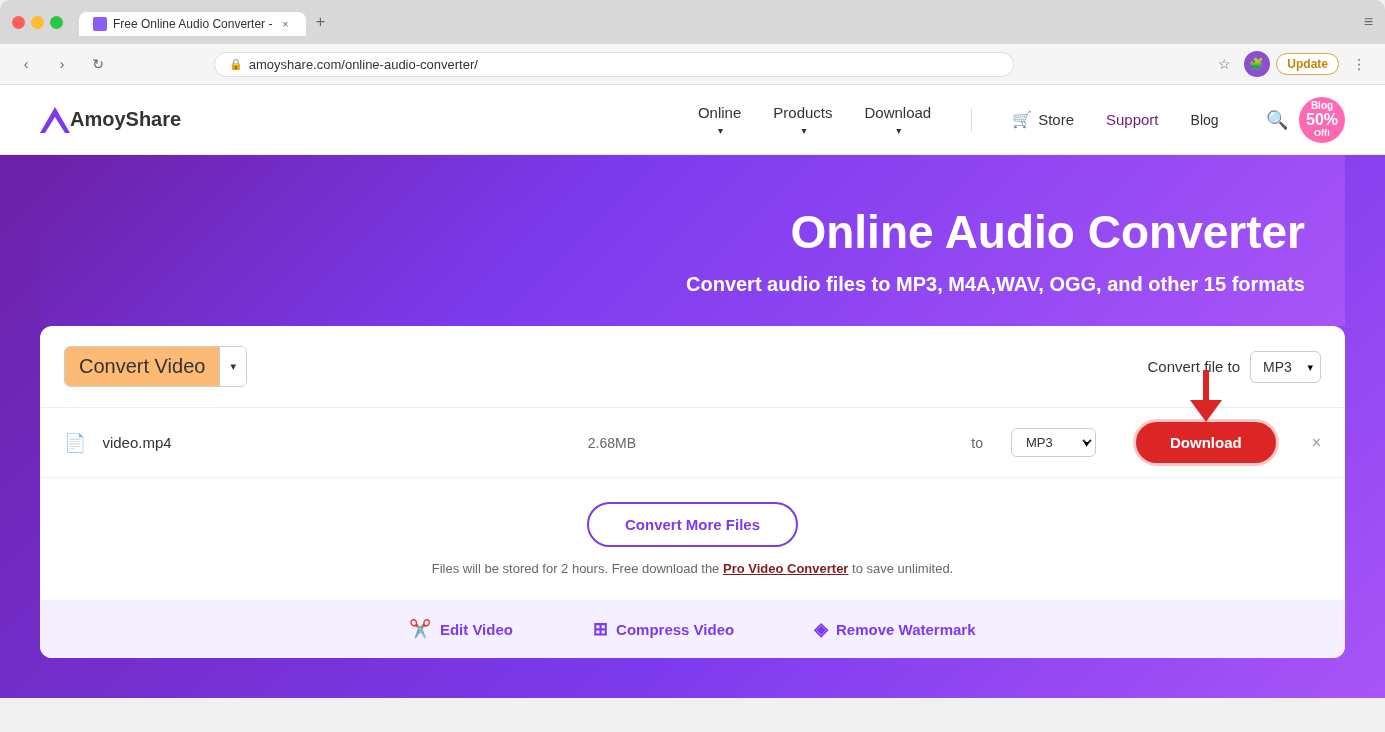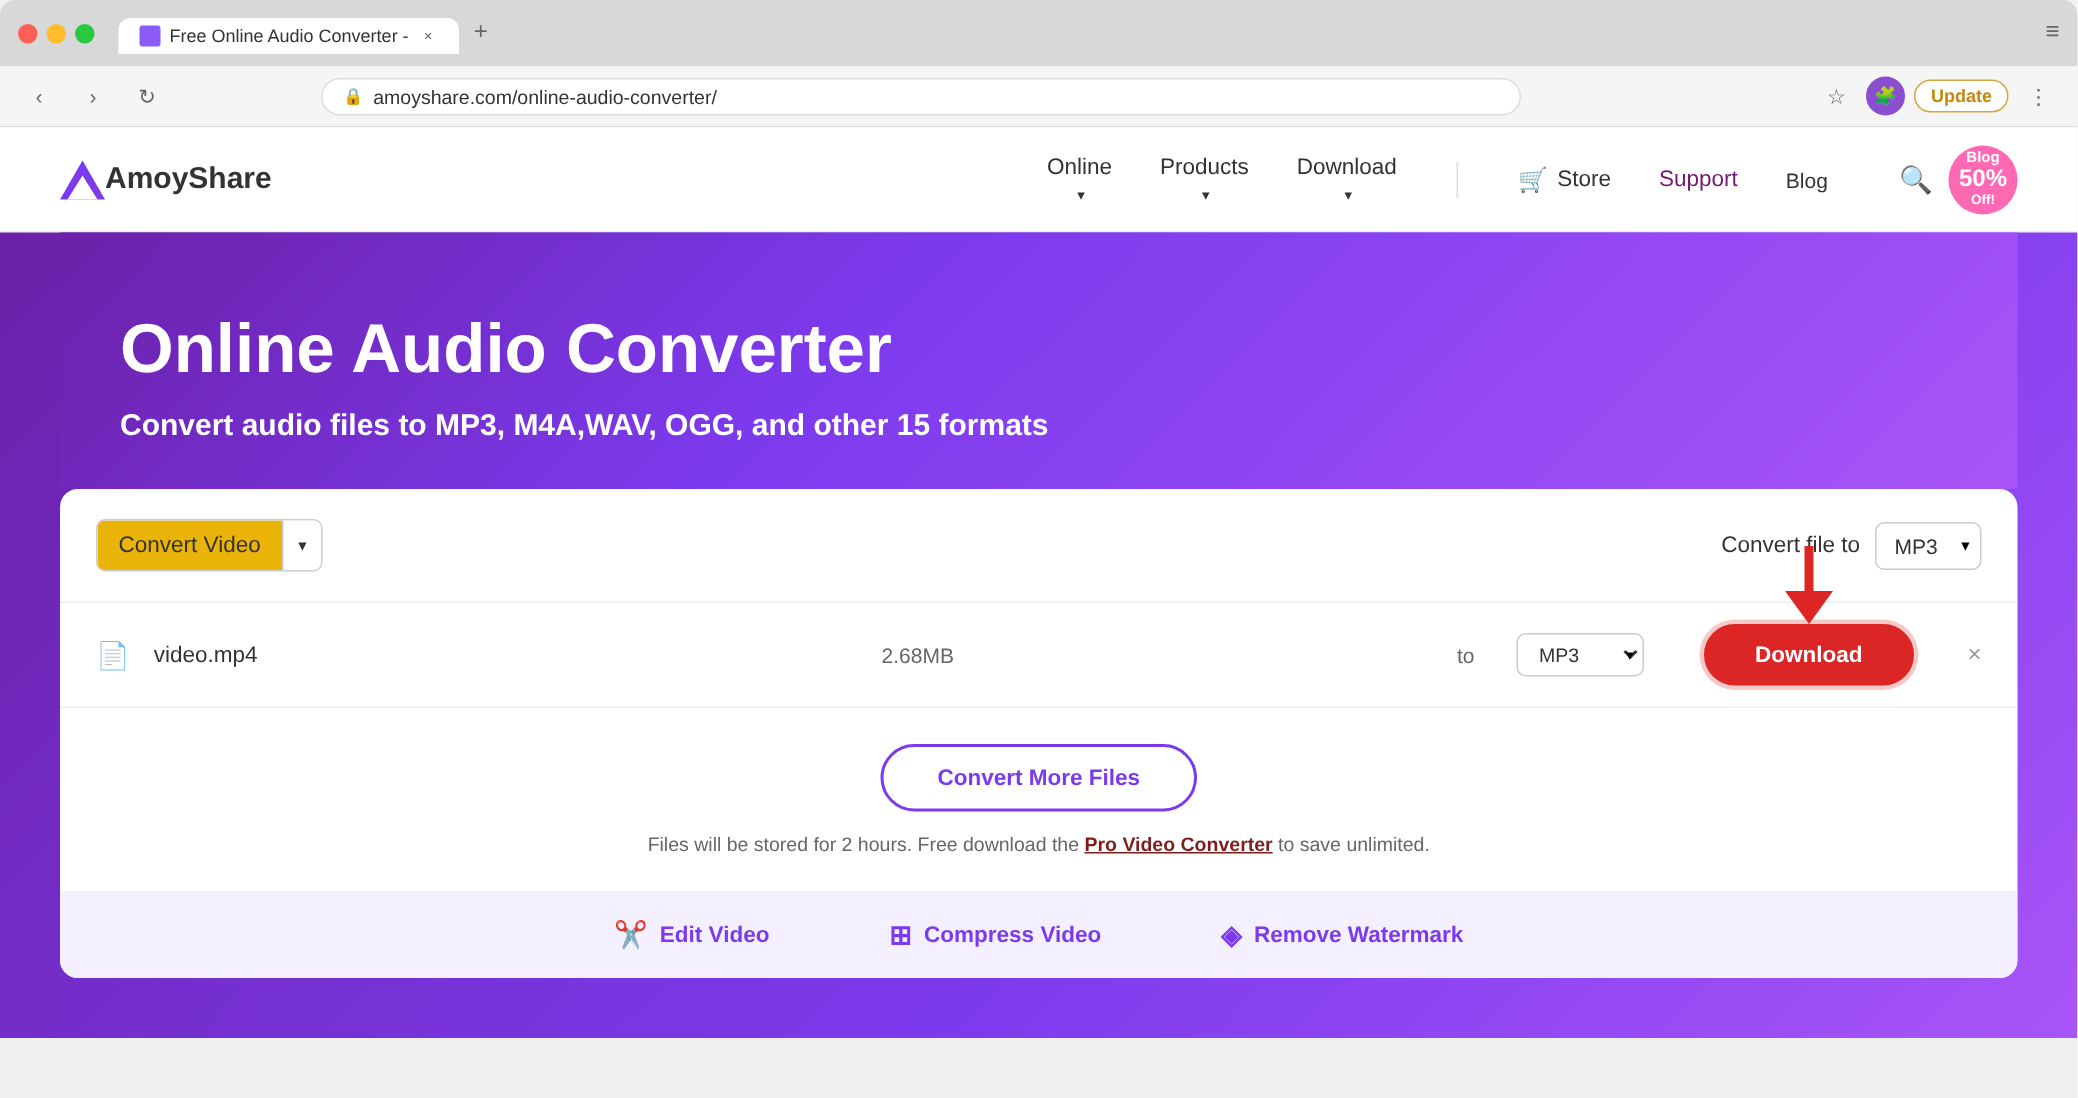--- a/index.html
+++ b/index.html
@@ -46,32 +46,32 @@
     .nav-store-cart { color: #f97316; font-size: 16px; }
     .nav-support { font-size: 15px; color: #701a75; cursor: pointer; }
     .nav-blog { font-size: 14px; color: #333; cursor: pointer; }
     .nav-search { margin-left: 16px; color: #666; cursor: pointer; font-size: 18px; }
     .sale-badge { background: #ff69b4; color: white; border-radius: 50%; width: 46px; height: 46px; display: flex; flex-direction: column; align-items: center; justify-content: center; font-size: 9px; font-weight: 700; margin-left: 10px; line-height: 1.2; }
     .sale-badge .sale-text { font-size: 10px; font-weight: 800; }
     .sale-badge .sale-pct { font-size: 16px; font-weight: 900; line-height: 1; }
     .sale-badge .sale-off { font-size: 9px; }
 
     
-    .hero { background: linear-gradient(135deg, #6b21a8 0%, #7c3aed 40%, #a855f7 100%); padding: 50px 40px 30px; text-align: left; min-height: 160px; }
+    .hero { background: linear-gradient(135deg, #6b21a8 0%, #7c3aed 40%, #a855f7 100%); padding: 50px 40px 30px; text-align: right; min-height: 160px; }
     .hero h1 { font-size: 46px; font-weight: 800; color: white; margin-bottom: 14px; }
     .hero p { font-size: 20px; color: white; font-weight: 600; }
 
     
     .converter-wrapper { background: linear-gradient(135deg, #6b21a8 0%, #7c3aed 60%, #a855f7 100%); padding: 0 40px 40px; }
     .converter-box { background: white; border-radius: 12px; overflow: hidden; }
 
     
     .converter-toolbar { display: flex; align-items: center; padding: 20px 24px; border-bottom: 1px solid #eee; }
     .convert-type-btn { display: flex; align-items: stretch; border: 1.5px solid #ccc; border-radius: 6px; overflow: hidden; }
-    .convert-type-label { padding: 8px 14px; font-size: 15px; color: #333; background: #eab308; }
+    .convert-type-label { padding: 8px 14px; font-size: 20px; color: #333; background: #fdba74; }
     .convert-type-arrow { padding: 8px 10px; border-left: 1.5px solid #ccc; background: white; color: #333; cursor: pointer; font-size: 11px; display: flex; align-items: center; }
     .convert-file-to { display: flex; align-items: center; gap: 10px; margin-left: auto; }
     .convert-file-to-label { font-size: 15px; color: #333; font-weight: 500; }
     .format-select { border: 1.5px solid #ccc; border-radius: 6px; padding: 7px 24px 7px 12px; font-size: 14px; color: #333; background: white; cursor: pointer; appearance: none; position: relative; }
     .format-select-wrap { position: relative; display: inline-block; }
     .format-select-wrap::after { content: '▾'; position: absolute; right: 8px; top: 50%; transform: translateY(-50%); font-size: 11px; pointer-events: none; }
 
     
     .file-row { display: flex; align-items: center; padding: 14px 24px; border-bottom: 1px solid #f0f0f0; gap: 16px; }
     .file-icon { color: #7c3aed; font-size: 18px; }

